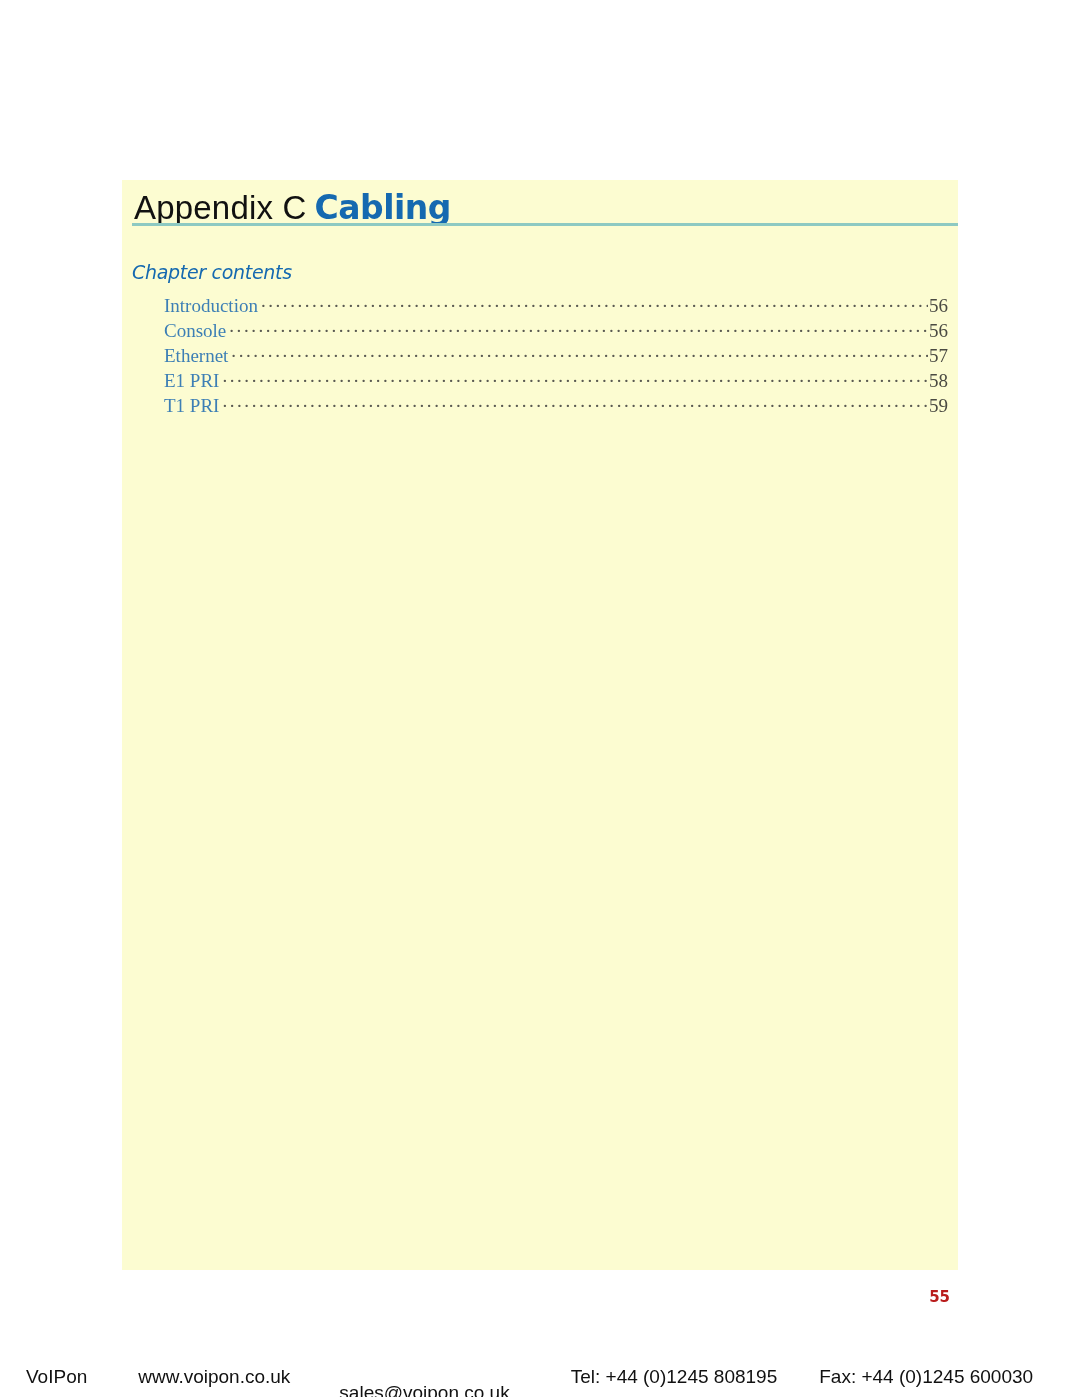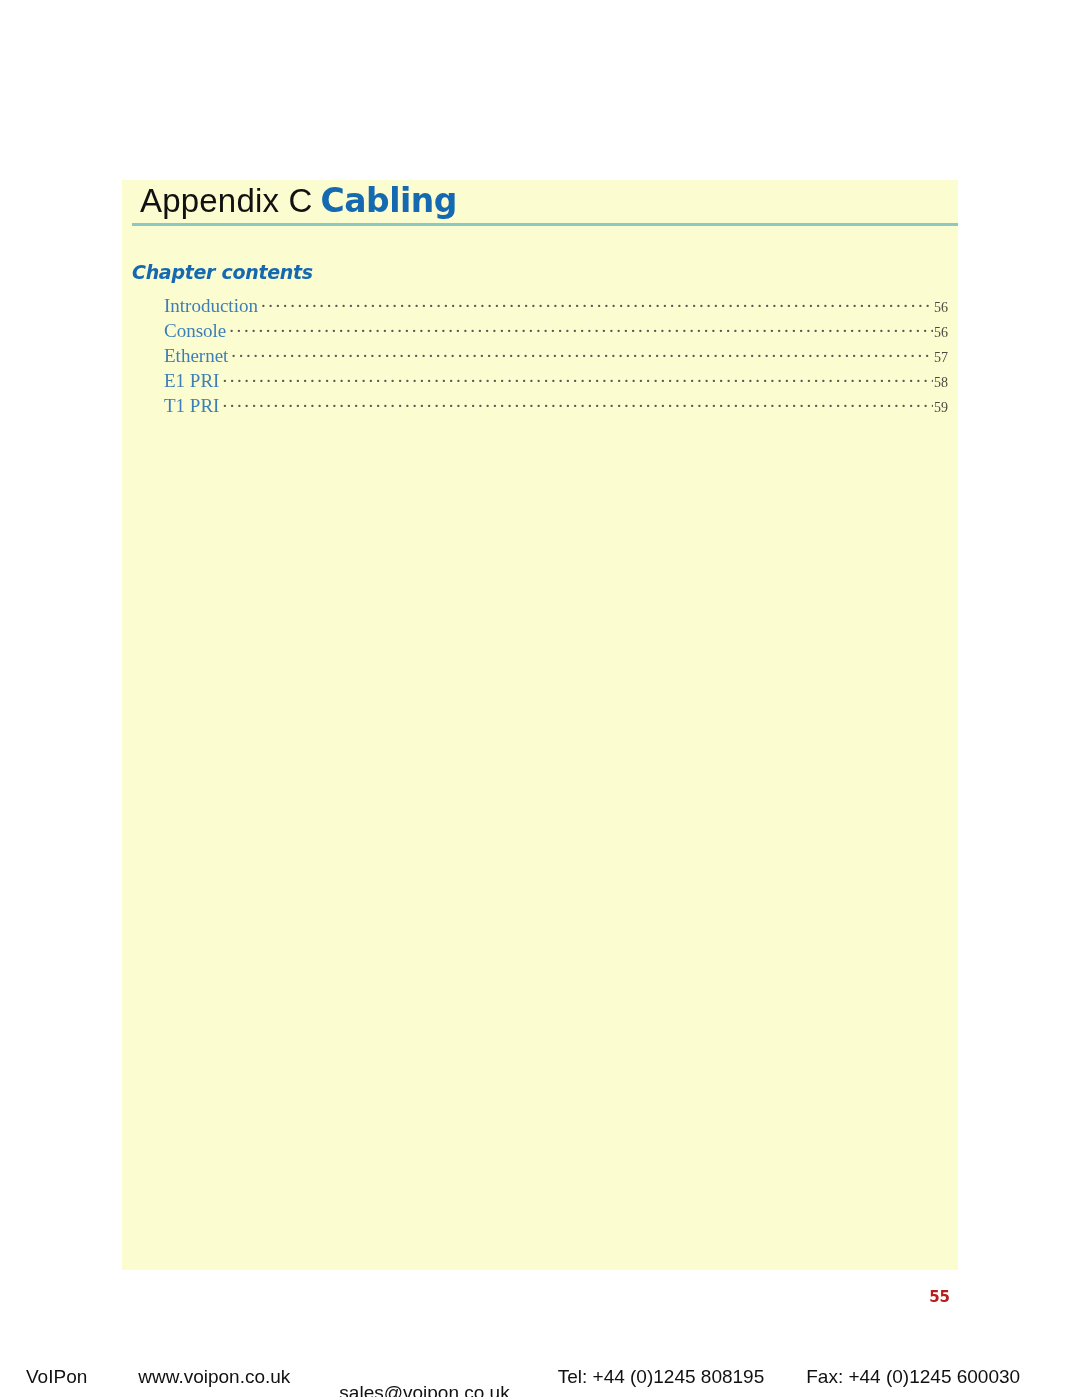--- a/index.html
+++ b/index.html
@@ -21,24 +21,24 @@
     left: 122px;
     top: 180px;
     width: 836px;
     height: 1090px;
     background: #fcfcd1;
   }
 
   
   #page-title {
     position: absolute;
-    left: 18px;
+    left: 12px;
     top: 0px;
     white-space: nowrap;
-    line-height: 42px;
+    line-height: 56px;
   }
   #page-title .title-prefix {
     font-family: "Liberation Sans", sans-serif;
     font-size: 33px;
     font-weight: 300;
     letter-spacing: 0.2px;
     color: #111111;
   }
   #page-title .title-main {
     font-family: "DejaVu Sans", sans-serif;
@@ -59,21 +59,21 @@
     background: #8dc9c2;
   }
 
   
   #chapter-contents-heading {
     position: absolute;
     left: 10px;
     top: 81px;
     font-family: "DejaVu Sans", sans-serif;
     font-size: 19px;
-    font-weight: bold;
+    font-weight: normal;
     font-style: italic;
     letter-spacing: -0.3px;
     color: #1569b0;
   }
 
   #toc-list {
     position: absolute;
     left: 42px;
     top: 113px;
     width: 784px;
@@ -107,21 +107,21 @@
     letter-spacing: -1.1px;
     color: #5a5a52;
     white-space: nowrap;
   }
   .toc-page {
     flex: 0 0 auto;
     padding-left: 1px;
     text-align: left;
     color: #4a4a42;
     font-family: "Liberation Serif", serif;
-    font-size: 14px;
+    font-size: 19px;
   }
 
   
   #folio {
     position: absolute;
     left: 0;
     top: 1288px;
     width: 950px;
     text-align: right;
     font-family: "DejaVu Sans", sans-serif;
@@ -143,21 +143,21 @@
     font-size: 19px;
     color: #111111;
     white-space: nowrap;
   }
   #footer-bar .footer-cell {
     display: block;
   }
   .fc-brand  { margin-left: 26px; }
   .fc-web    { margin-left: 51px; }
   .fc-email  { margin-left: 49px; margin-top: 32px; }
-  .fc-tel    { margin-left: 48px; }
+  .fc-tel    { margin-left: 61px; }
   .fc-fax    { margin-left: 42px; }
 </style>
 </head>
 <body>
 
 <div id="content-panel">
 
   <div id="page-title">
     <span class="title-prefix">Appendix C</span><span class="title-main">Cabling</span>
   </div>

